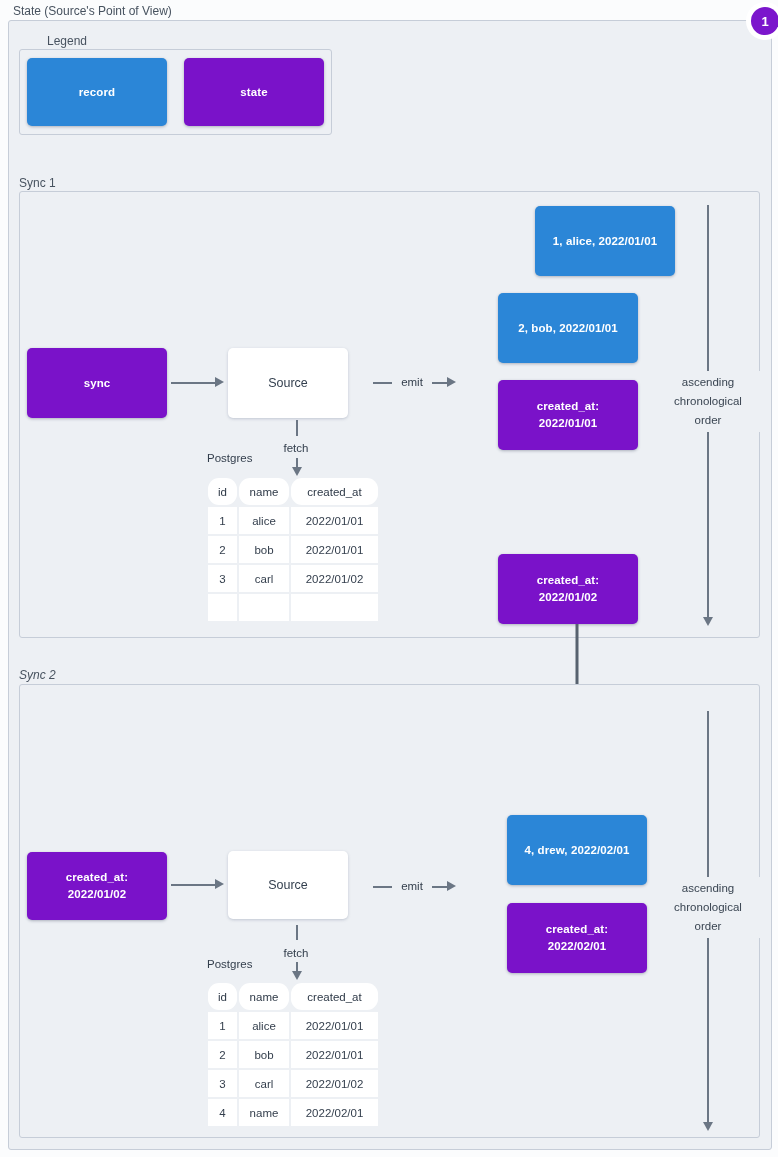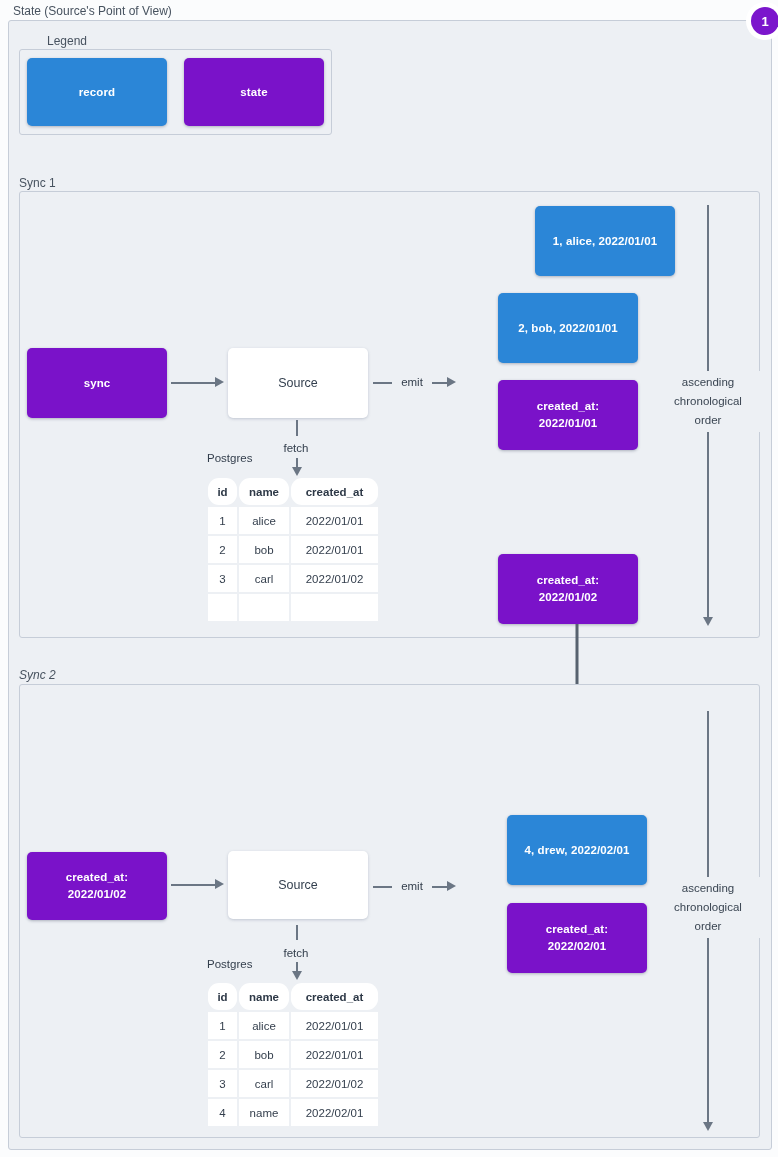--- a/index.html
+++ b/index.html
@@ -11,38 +11,38 @@
   .root{position:relative;width:778px;height:1157px;}
   .abs{position:absolute;}
   .panel{border:1px solid #c6cdd8;background:#edf0f4;border-radius:3px;box-sizing:border-box;}
   .plabel{font-size:12px;color:#47525f;}
   .msg{
     width:140px;height:70px;border-radius:5px;display:flex;align-items:center;justify-content:center;
     color:#ffffff;font-weight:bold;font-size:11.5px;text-align:center;white-space:pre-line;line-height:17px;
     box-shadow:0 1px 3px rgba(50,60,85,.35);letter-spacing:.1px;box-sizing:border-box;
   }
   .srcbox{
-    width:140px;height:70px;border-radius:5px;background:#ffffff;display:flex;align-items:center;justify-content:center;
+    width:120px;height:70px;border-radius:5px;background:#ffffff;display:flex;align-items:center;justify-content:center;
     font-size:12.5px;color:#333f4e;box-shadow:0 1px 3px rgba(110,120,145,.35);box-sizing:border-box;
   }
   .hline{height:2px;background:#6b7684;}
   .vline{width:2px;background:#6b7684;}
   .head-right{width:0;height:0;border-left:9px solid #6b7684;border-top:5px solid transparent;border-bottom:5px solid transparent;}
   .head-down{width:0;height:0;border-top:9px solid #6b7684;border-left:5px solid transparent;border-right:5px solid transparent;}
   .arrowlabel{font-size:11.5px;color:#333e4c;background:#edf0f4;text-align:center;line-height:16px;}
   .note{
     width:104px;text-align:center;font-size:11.5px;line-height:19px;color:#3a4552;
     background:#edf0f4;white-space:pre-line;padding:2px 0;
   }
   .tbl{display:grid;grid-template-columns:29px 50px 87px;gap:2px;}
   .cell{
     background:#ffffff;height:27px;display:flex;align-items:center;justify-content:center;
     font-size:11.5px;color:#333e4c;
   }
-  .cell.h{font-weight:bold;color:#2e3947;border-radius:11px;}
+  .cell.h{font-weight:normal;color:#2e3947;border-radius:11px;}
   .badge-ring{width:38px;height:38px;border-radius:50%;background:#ffffff;}
   .badge-dot{
     width:28px;height:28px;border-radius:50%;display:flex;align-items:center;justify-content:center;
     color:#fff;font-size:13px;font-weight:bold;
   }
   svg.connector{position:absolute;left:0;top:0;pointer-events:none;}
 </style>
 </head>
 <body>
 

